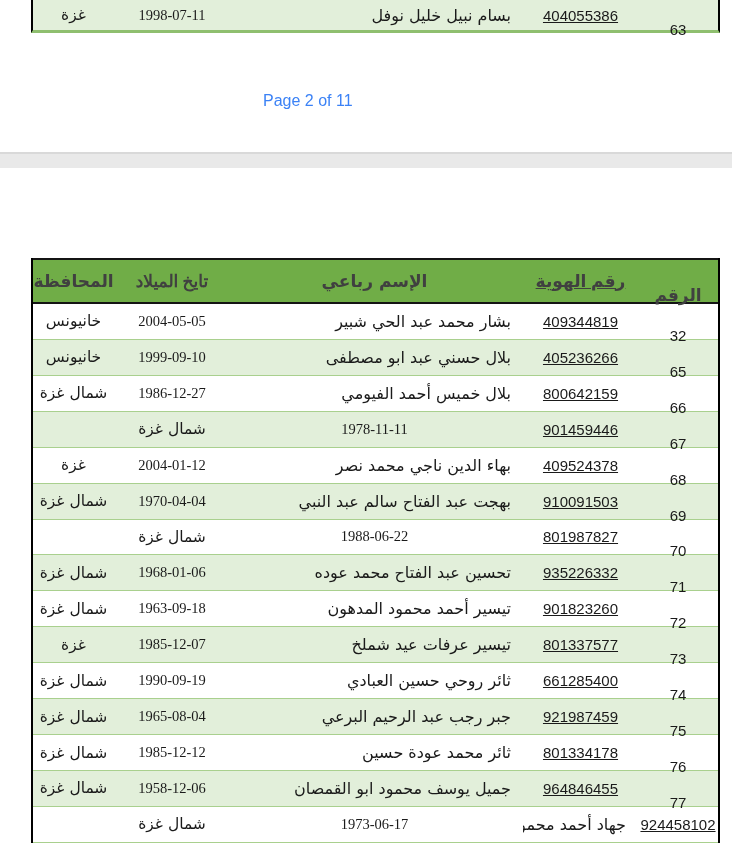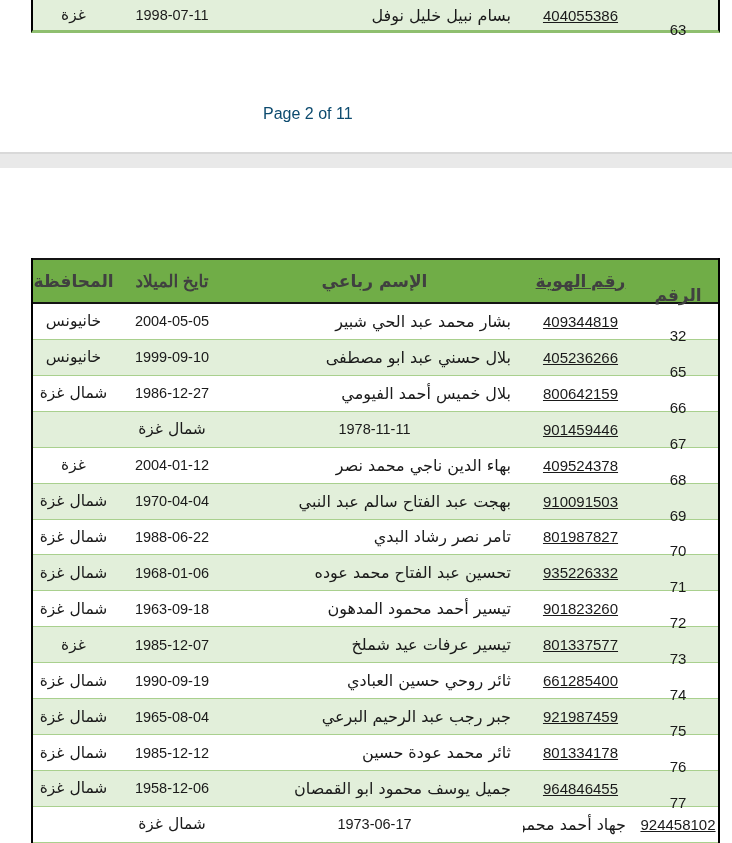--- a/index.html
+++ b/index.html
@@ -20,22 +20,22 @@
     border-right: 2px solid #000;
     border-bottom: 3px solid #8FBF6F;
     display: grid;
     direction: rtl;
     grid-template-columns: 80px 115px 297px 108px 89px;
     align-items: center;
   }
 
   
   .page-footer {
-    position: absolute; left: 263px; top: 105px;
-    font-size: 16px; color: #0c4a6e;
+    position: absolute; left: 263px; top: 92px;
+    font-size: 16px; color: #3b82f6;
     font-family: "Liberation Sans", "DejaVu Sans", sans-serif;
   }
 
   
   .page-gap {
     position: absolute; left: 0; top: 152px; width: 732px; height: 16px;
     background: #e9e9e9;
     border-top: 2px solid #d9d9d9;
   }
 
@@ -69,21 +69,21 @@
 
   .cell {
     display: flex; align-items: center; justify-content: center;
     height: 100%;
     overflow: hidden;
     white-space: nowrap;
   }
   .c-num  { font-size: 15px; font-family: "Liberation Sans", "DejaVu Sans", sans-serif; margin-top: 28px; }
   .c-id   { font-size: 15px; direction: ltr; font-family: "Liberation Sans", "DejaVu Sans", sans-serif; text-decoration: underline; }
   .c-name { justify-content: flex-start; padding-right: 12px; font-size: 16px; }
-  .c-dob  { font-size: 14.5px; direction: ltr; font-family: Liberation Sans, sans-serif; }
+  .c-dob  { font-size: 14.5px; direction: ltr; font-family: Liberation Serif, serif; }
   .c-gov  { font-size: 15.5px; }
   .thead .c-name { justify-content: center; padding-right: 0; }
 </style>
 </head>
 <body>
 
 <div class="cut-row">
   <div class="cell c-num">63</div>
   <div class="cell c-id">404055386</div>
   <div class="cell c-name">بسام نبيل خليل نوفل</div>
@@ -147,21 +147,20 @@
     <div class="cell c-num">69</div>
     <div class="cell c-id">910091503</div>
     <div class="cell c-name">بهجت عبد الفتاح سالم عبد النبي</div>
     <div class="cell c-dob">1970-04-04</div>
     <div class="cell c-gov">شمال غزة</div>
   </div>
 
   <div class="trow">
     <div class="cell c-num">70</div>
     <div class="cell c-id">801987827</div>
-    <div class="cell c-name">تامر نصر رشاد البدي</div>
     <div class="cell c-dob">1988-06-22</div>
     <div class="cell c-gov">شمال غزة</div>
   </div>
 
   <div class="trow banded">
     <div class="cell c-num">71</div>
     <div class="cell c-id">935226332</div>
     <div class="cell c-name">تحسين عبد الفتاح محمد عوده</div>
     <div class="cell c-dob">1968-01-06</div>
     <div class="cell c-gov">شمال غزة</div>

